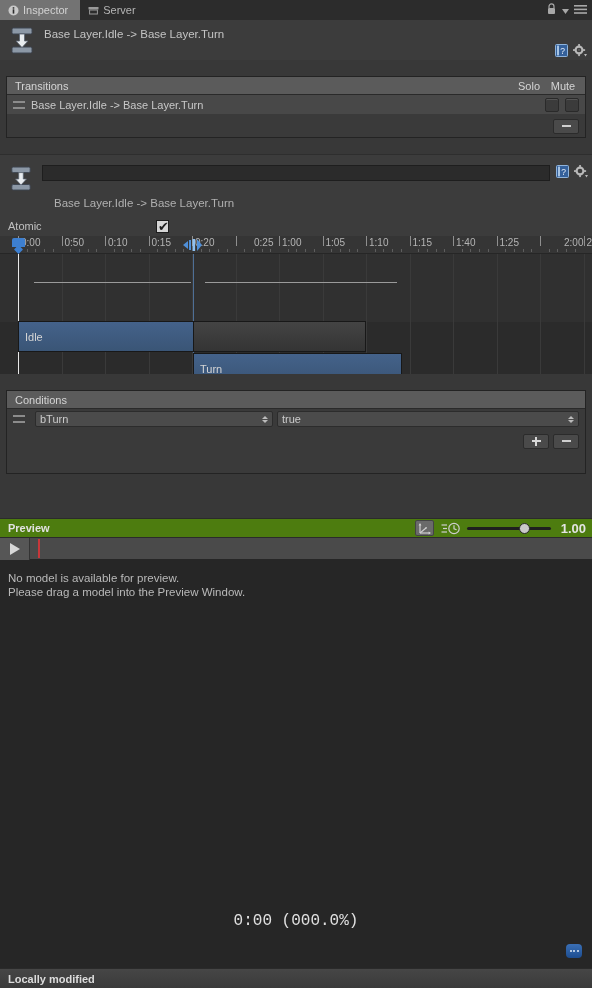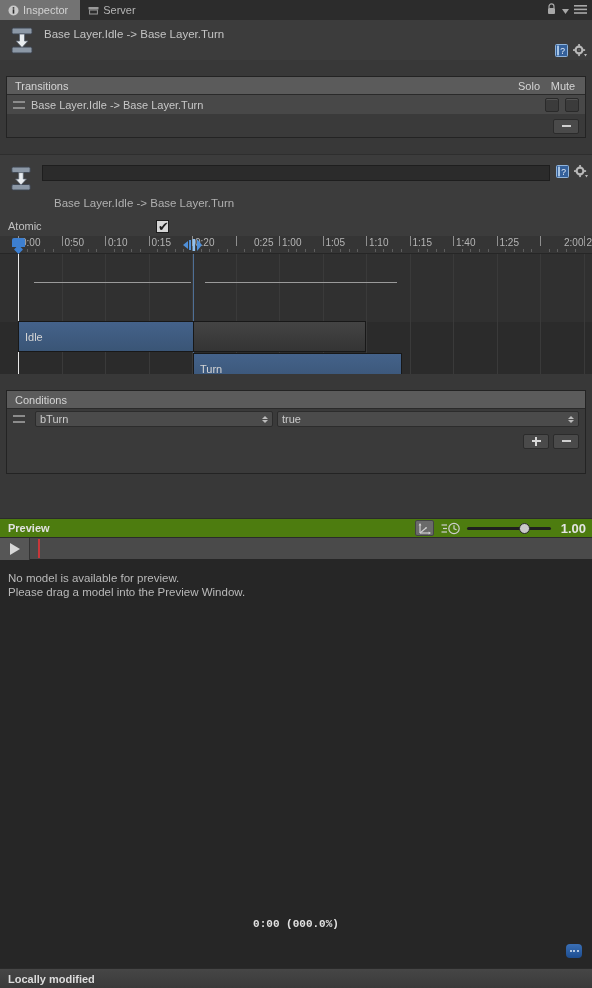--- a/index.html
+++ b/index.html
@@ -260,21 +260,21 @@
   }
   .redhead { position: absolute; left: 38px; top: 1px; bottom: 1px; width: 2px; background: #c8373a; }
 
   .prev-canvas {
     background: #262626; height: 412px; position: relative;
     padding: 12px 8px;
   }
   .prev-msg { font-size: 11.5px; color: #b9b9b9; line-height: 13.5px; }
   .prev-time {
     position: absolute; left: 0; right: 0; bottom: 42px;
-    text-align: center; font-size: 11px; font-weight: bold; color: #e0e0e0;
+    text-align: center; font-size: 16px; font-weight: normal; color: #e0e0e0;
     font-family: "Liberation Mono", monospace;
   }
   .prev-dots {
     position: absolute; right: 10px; bottom: 14px;
     width: 16px; height: 14px; background: linear-gradient(#3a6fb5, #1d4d90);
     border-radius: 4px; display: flex; align-items: center;
     justify-content: center; gap: 1.5px;
   }
   .prev-dots i { width: 2px; height: 2px; background: #dfe8f5; border-radius: 50%; display: block; }
 

